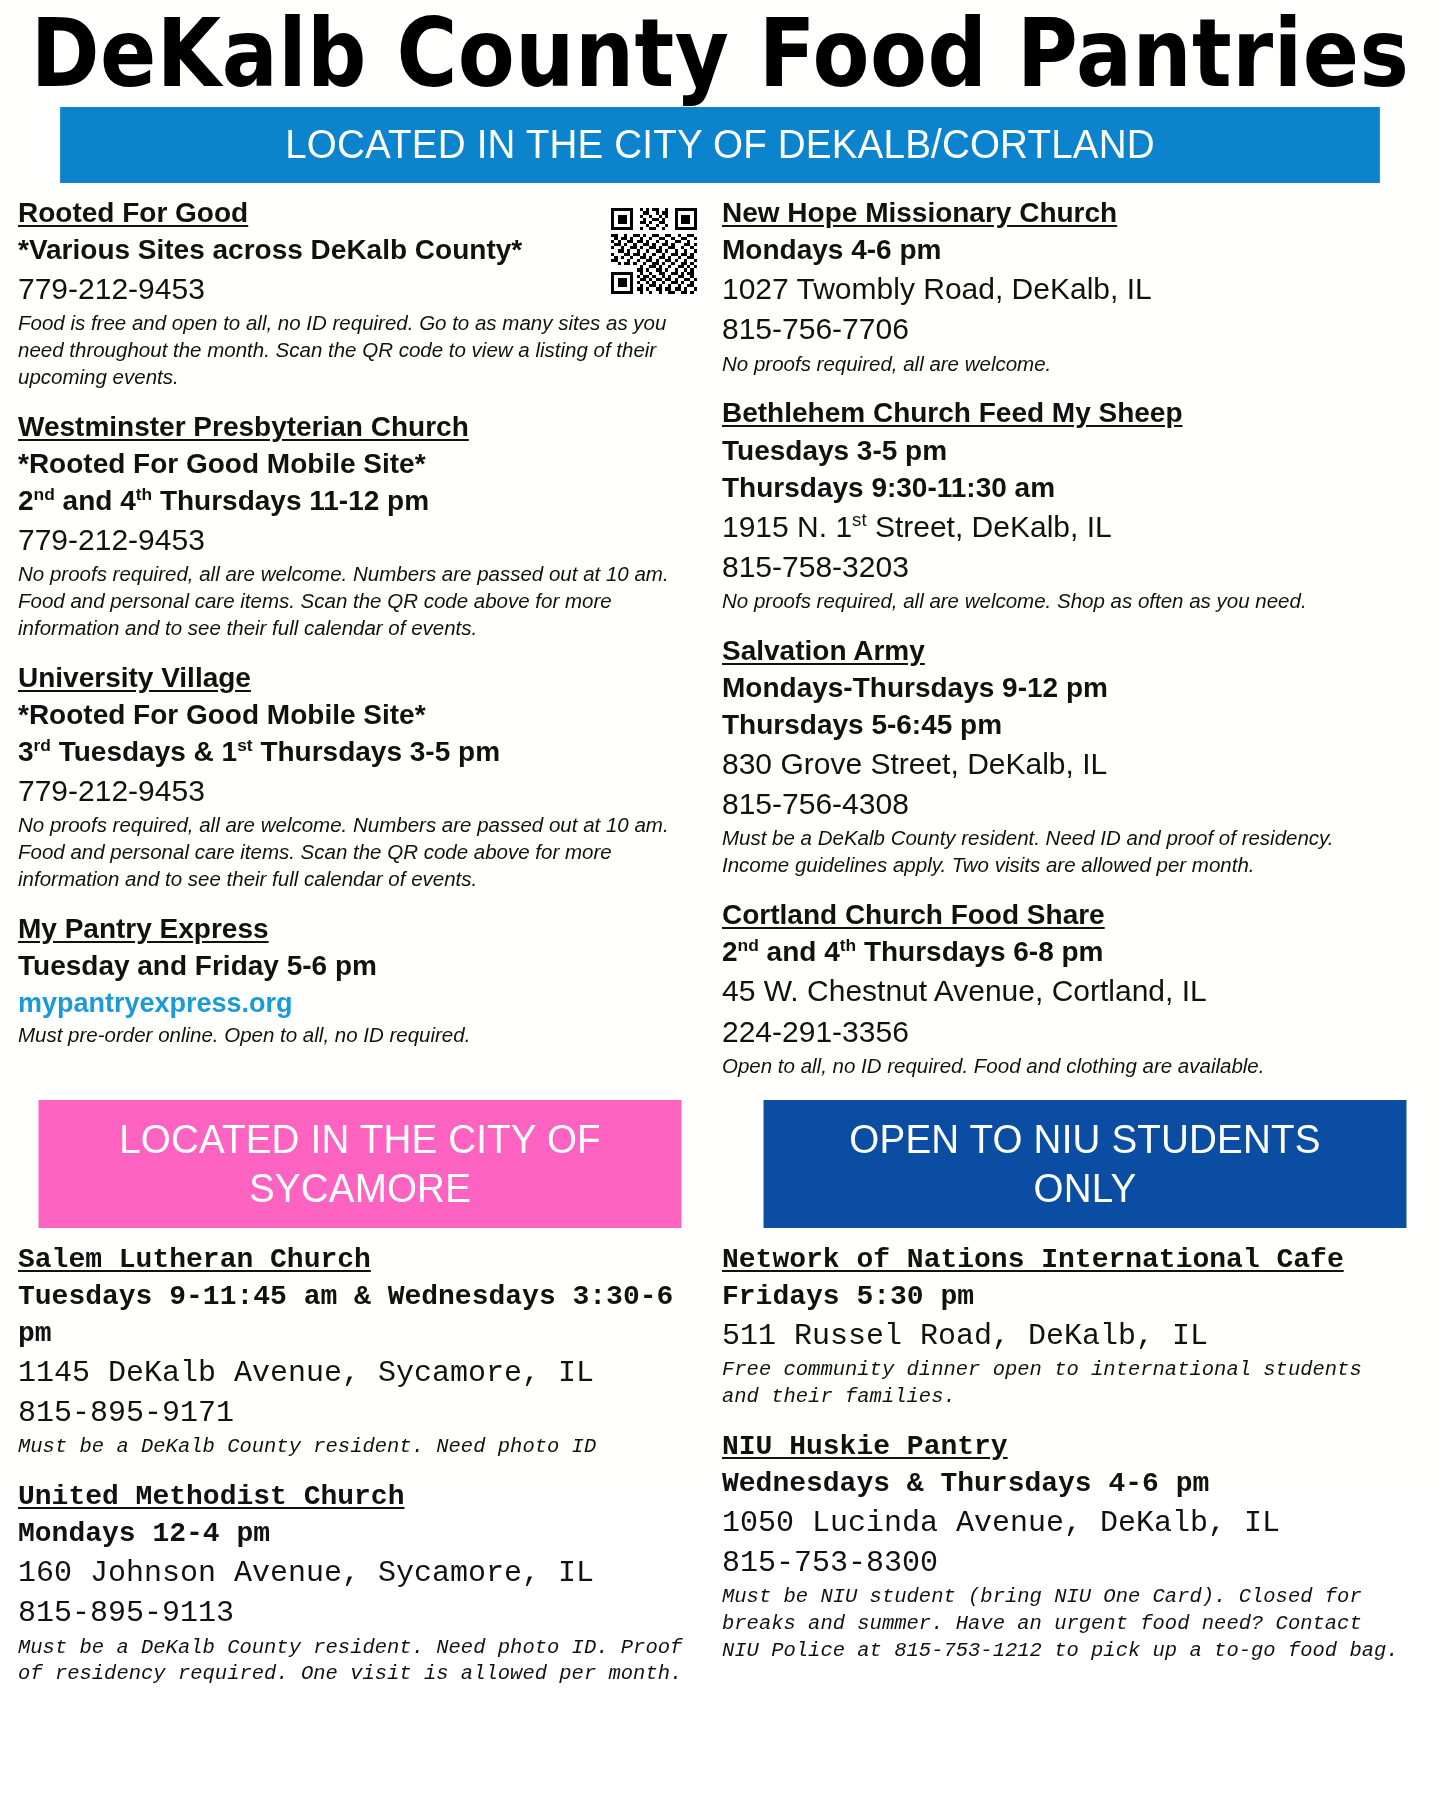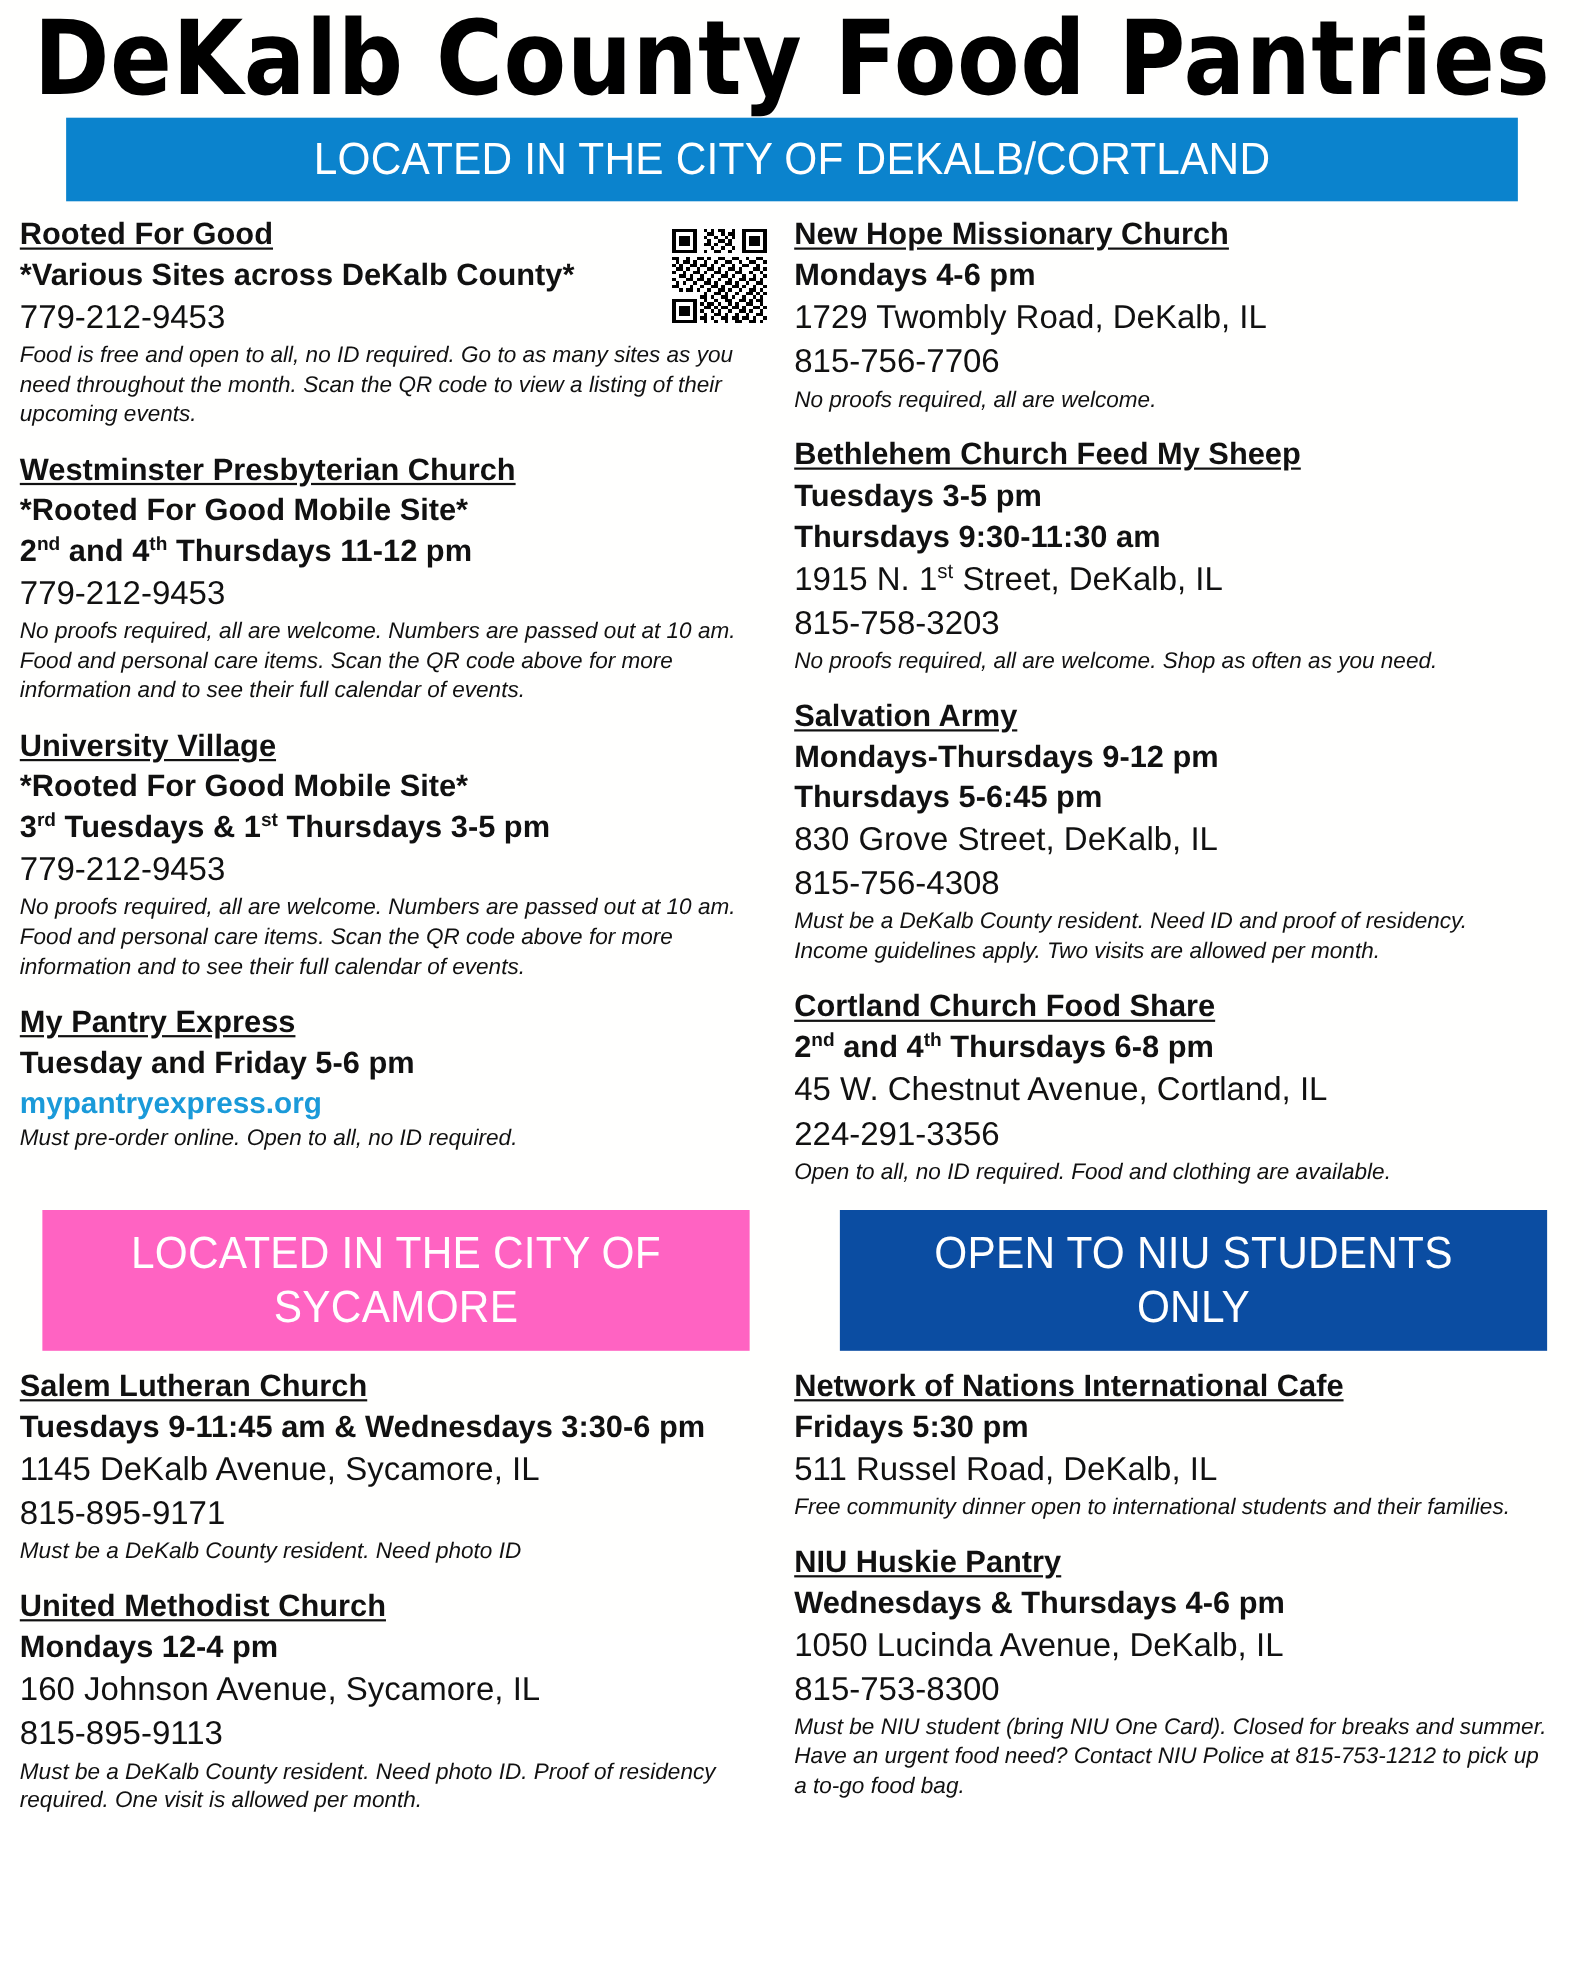--- a/index.html
+++ b/index.html
@@ -140,21 +140,21 @@
   }
   .band-cell .band {
     min-height: 128px;
     display: flex;
     align-items: center;
     justify-content: center;
     padding: 8px 18px;
   }
   .band-cell .band span { display: block; }
 
-  .cols-lower { margin-top: 14px; }
+  .cols-lower { margin-top: 14px; font-family: Liberation Mono, monospace; }
 </style>
 </head>
 <body>
 
 <div class="page">
 
   <div class="flyer-title">DeKalb County Food Pantries</div>
 
   <div class="band-row1">
     <div class="band band-blue">LOCATED IN THE CITY OF DEKALB/CORTLAND</div>
@@ -393,21 +393,21 @@
 
     </div>
 
     <div class="col">
 
       <div class="entry">
         <div class="org-name-wrap">
           <span class="org-name">New Hope Missionary Church</span>
         </div>
         <div class="line-bold">Mondays 4-6 pm</div>
-        <div class="line-plain">1729 Twombly Road, DeKalb, IL</div>
+        <div class="line-plain">1027 Twombly Road, DeKalb, IL</div>
         <div class="line-plain">815-756-7706</div>
         <div class="note">No proofs required, all are welcome.</div>
       </div>
 
       <div class="entry">
         <div class="org-name-wrap">
           <span class="org-name">Bethlehem Church Feed My Sheep</span>
         </div>
         <div class="line-bold">Tuesdays 3-5 pm</div>
         <div class="line-bold">Thursdays 9:30-11:30 am</div>

